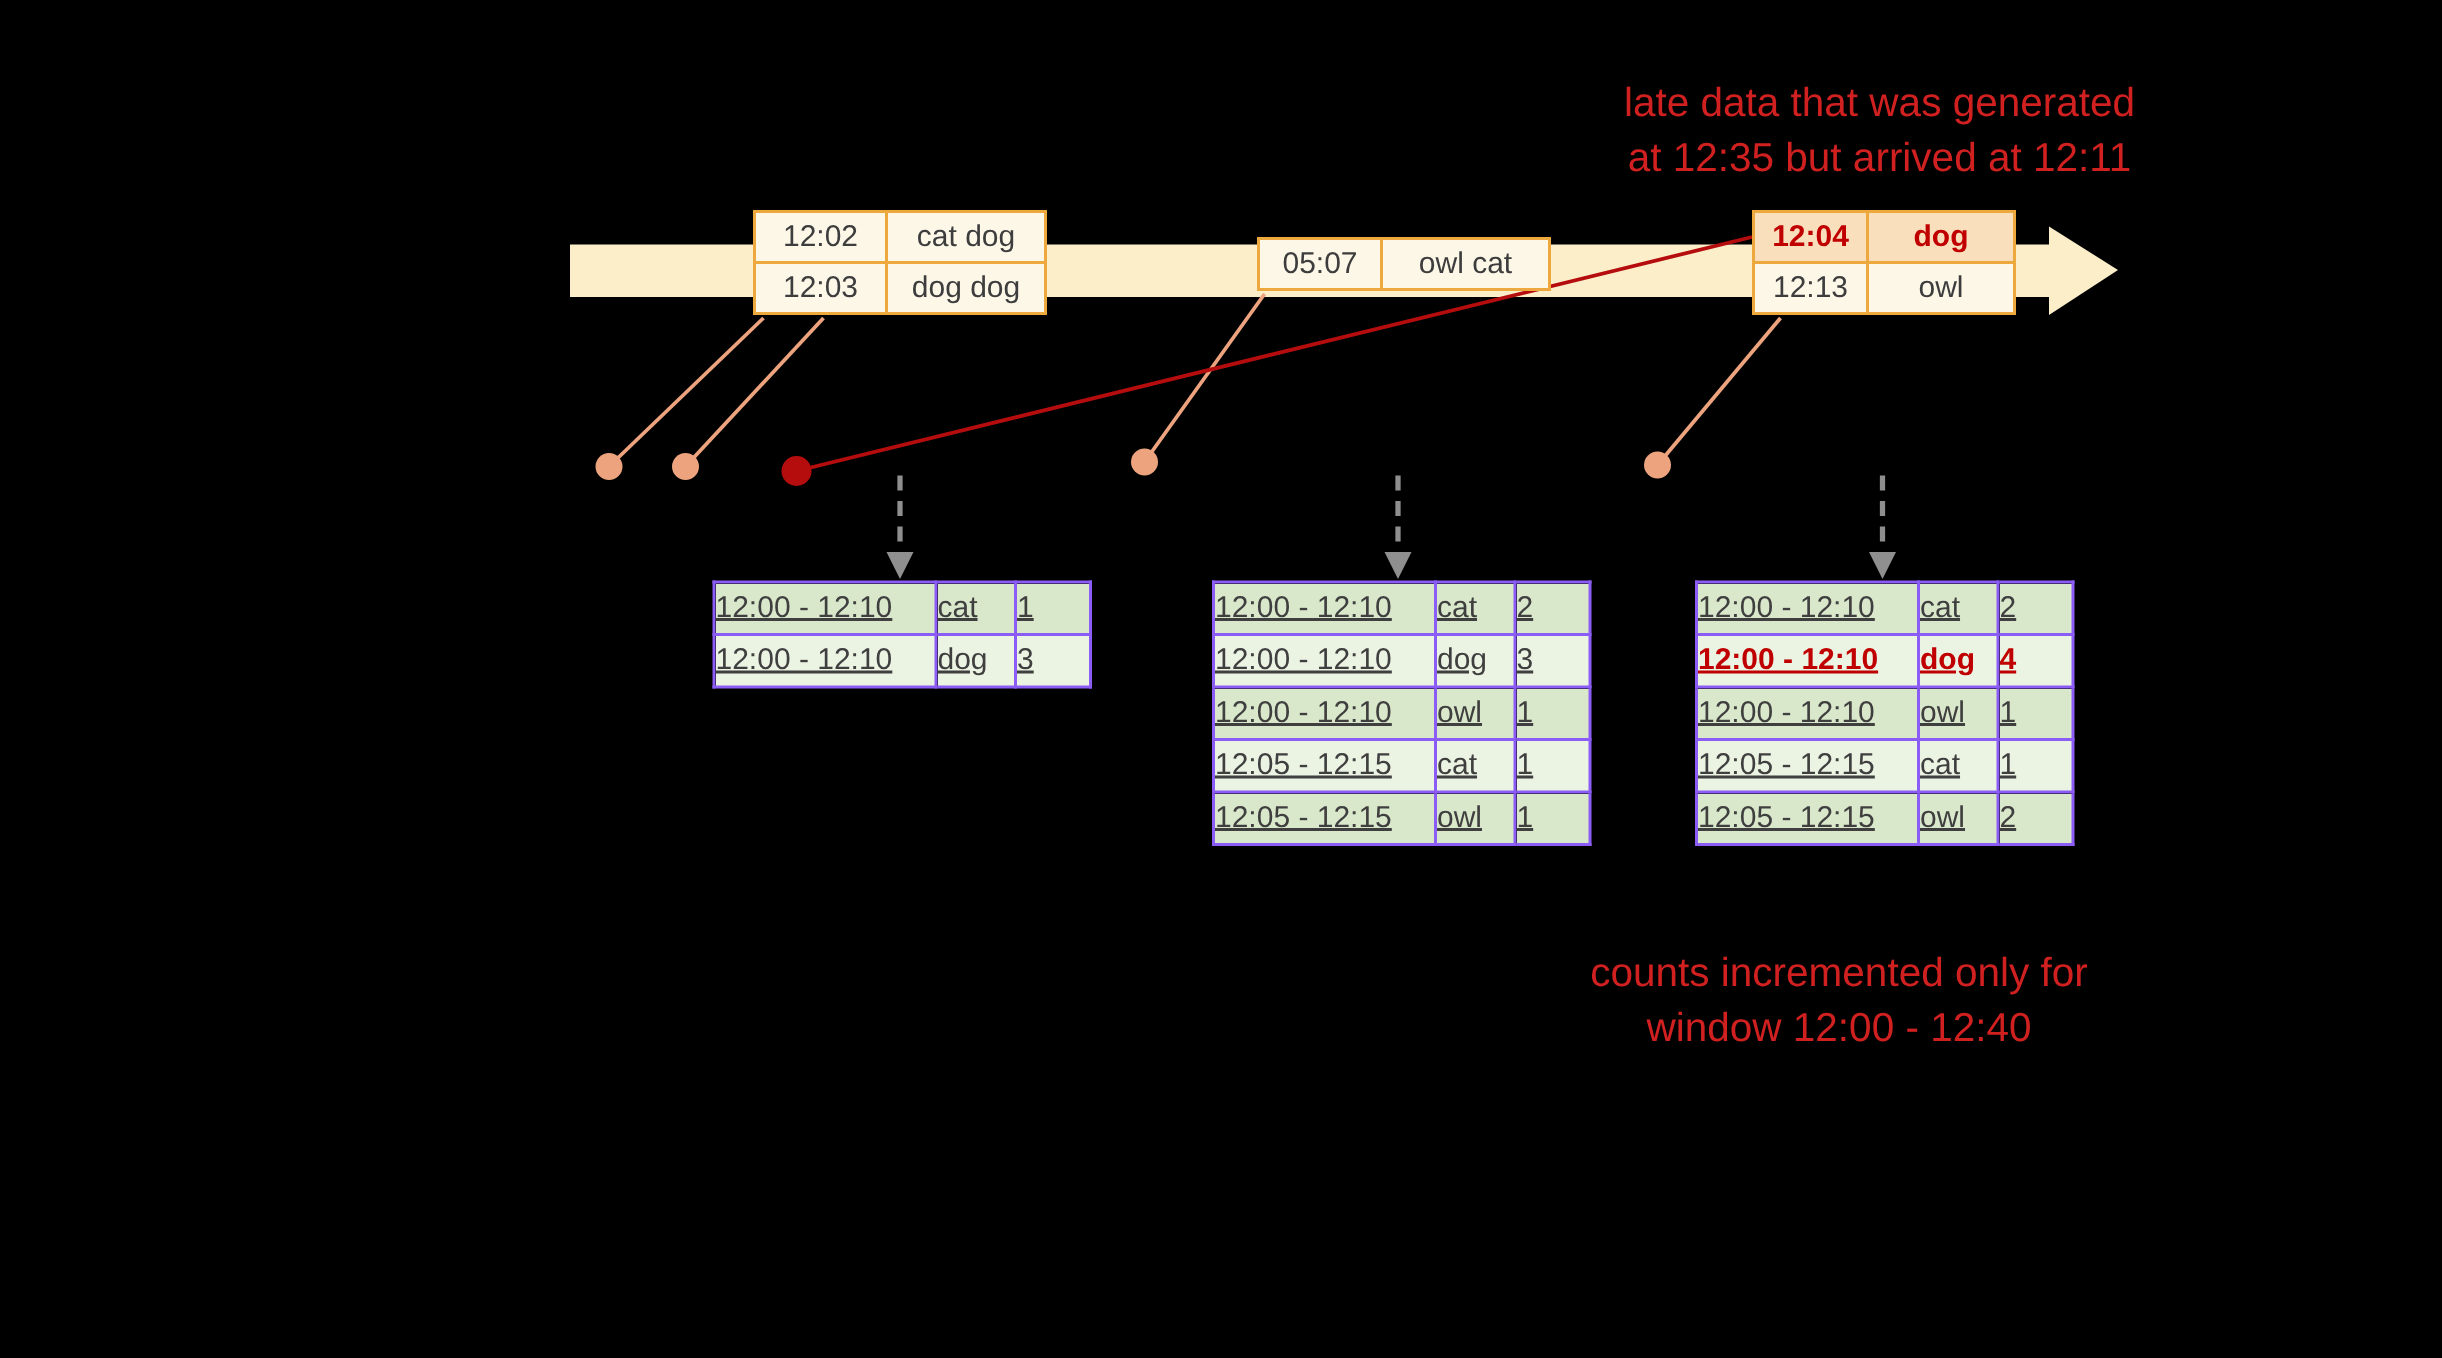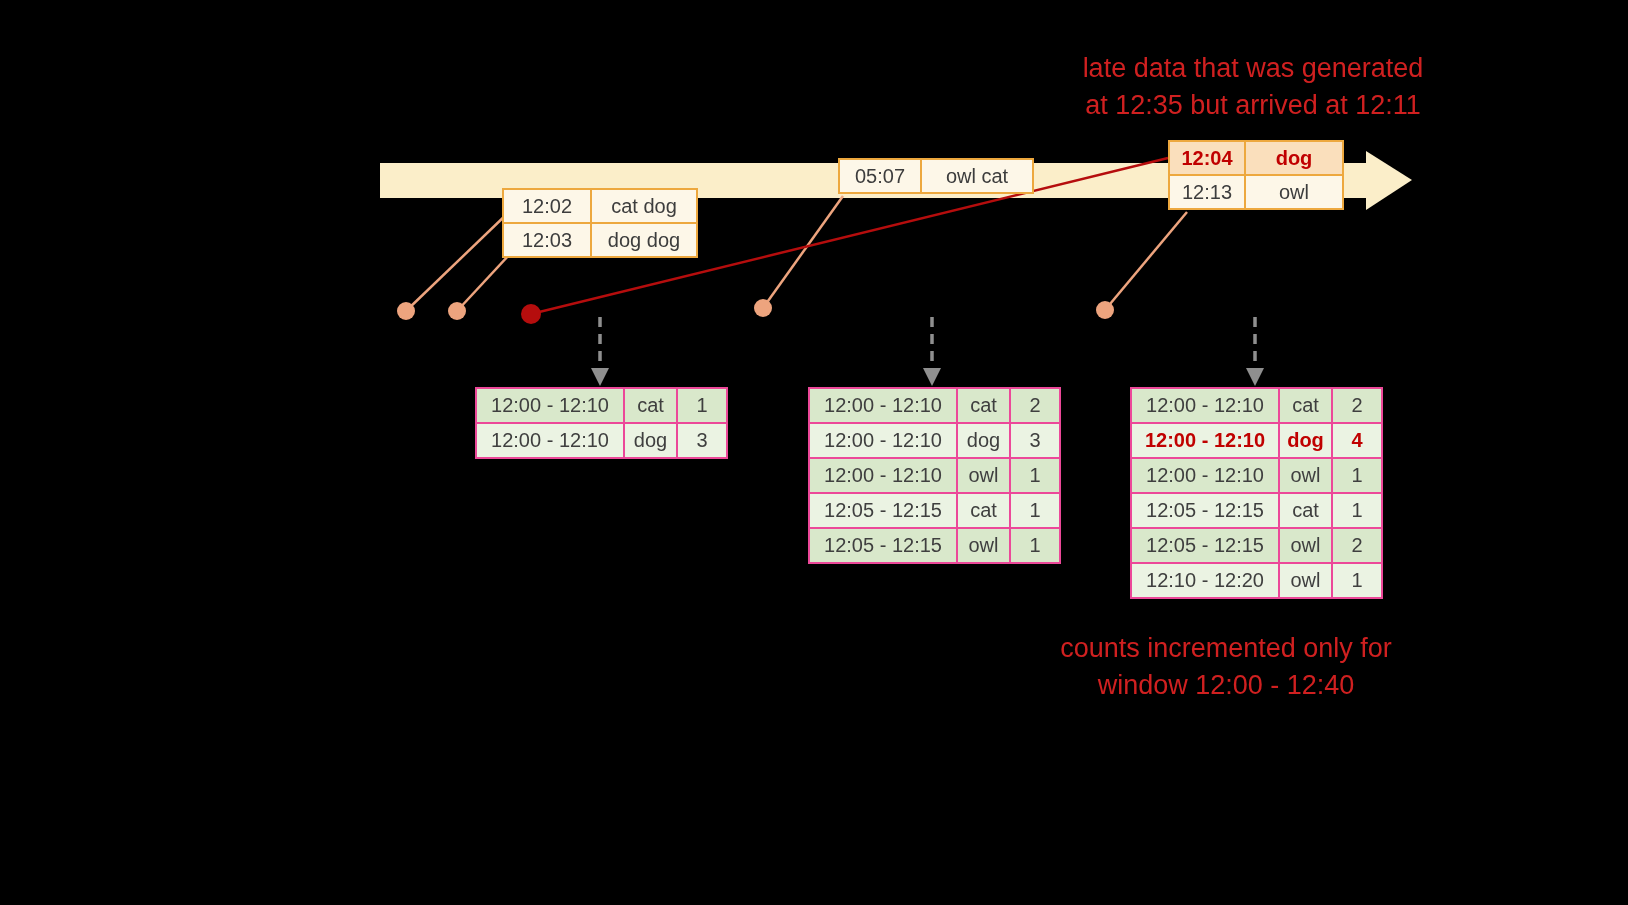--- a/index.html
+++ b/index.html
@@ -50,29 +50,30 @@
     white-space: nowrap;
   }
   .event-table td.late {
     background: #fadfbc;
     color: #c00000;
     font-weight: bold;
     margin-top: 16px;
   }
 
   .result-table td {
-    border: 2px solid #ec4899;
+    border: 2px solid #8b5cf6;
     color: #3f3f3f;
     font-size: 20px;
-    text-align: center;
+    text-align: left;
     height: 33px;
     line-height: 33px;
     padding: 0;
     overflow: hidden;
     white-space: nowrap;
+    text-decoration: underline;
   }
   .result-table tr.odd  td { background: #d9e8cb; }
   .result-table tr.even td { background: #ebf3e3; }
   .result-table tr.late-row td { color: #c00000; font-weight: bold; }
 </style>
 </head>
 <body>
 
 <div class="canvas">
 
@@ -106,21 +107,21 @@
       <line x1="1255" y1="317" x2="1255" y2="369" class="trig"></line>
       <polygon points="1246,368 1264,368 1255,386" fill="#8f8f8f"></polygon>
     </g>
   </svg>
 
   <div class="note" style="left:1038px; top:50px;">
     <div>late data that was generated</div>
     <div>at 12:35 but arrived at 12:11</div>
   </div>
 
-  <table class="event-table" style="left:502px; top:140px; width:194px;margin-top:48px;">
+  <table class="event-table" style="left:502px; top:140px; width:194px;">
     <colgroup>
         <col style="width:88px">
         <col style="width:106px">
       </colgroup>
     <tbody>
         <tr>
       <td>12:02</td>
       <td>cat dog</td>
     </tr>
     <tr>
@@ -239,25 +240,20 @@
     </tr>
     <tr class="even">
       <td>12:05 - 12:15</td>
       <td>cat</td>
       <td>1</td>
     </tr>
     <tr class="odd">
       <td>12:05 - 12:15</td>
       <td>owl</td>
       <td>2</td>
-    </tr>
-    <tr class="even">
-      <td>12:10 - 12:20</td>
-      <td>owl</td>
-      <td>1</td>
     </tr>
   </tbody>
     </table>
 
   <div class="note" style="left:1011px; top:630px;">
     <div>counts incremented only for</div>
     <div>window 12:00 - 12:40</div>
   </div>
 
 </div>

